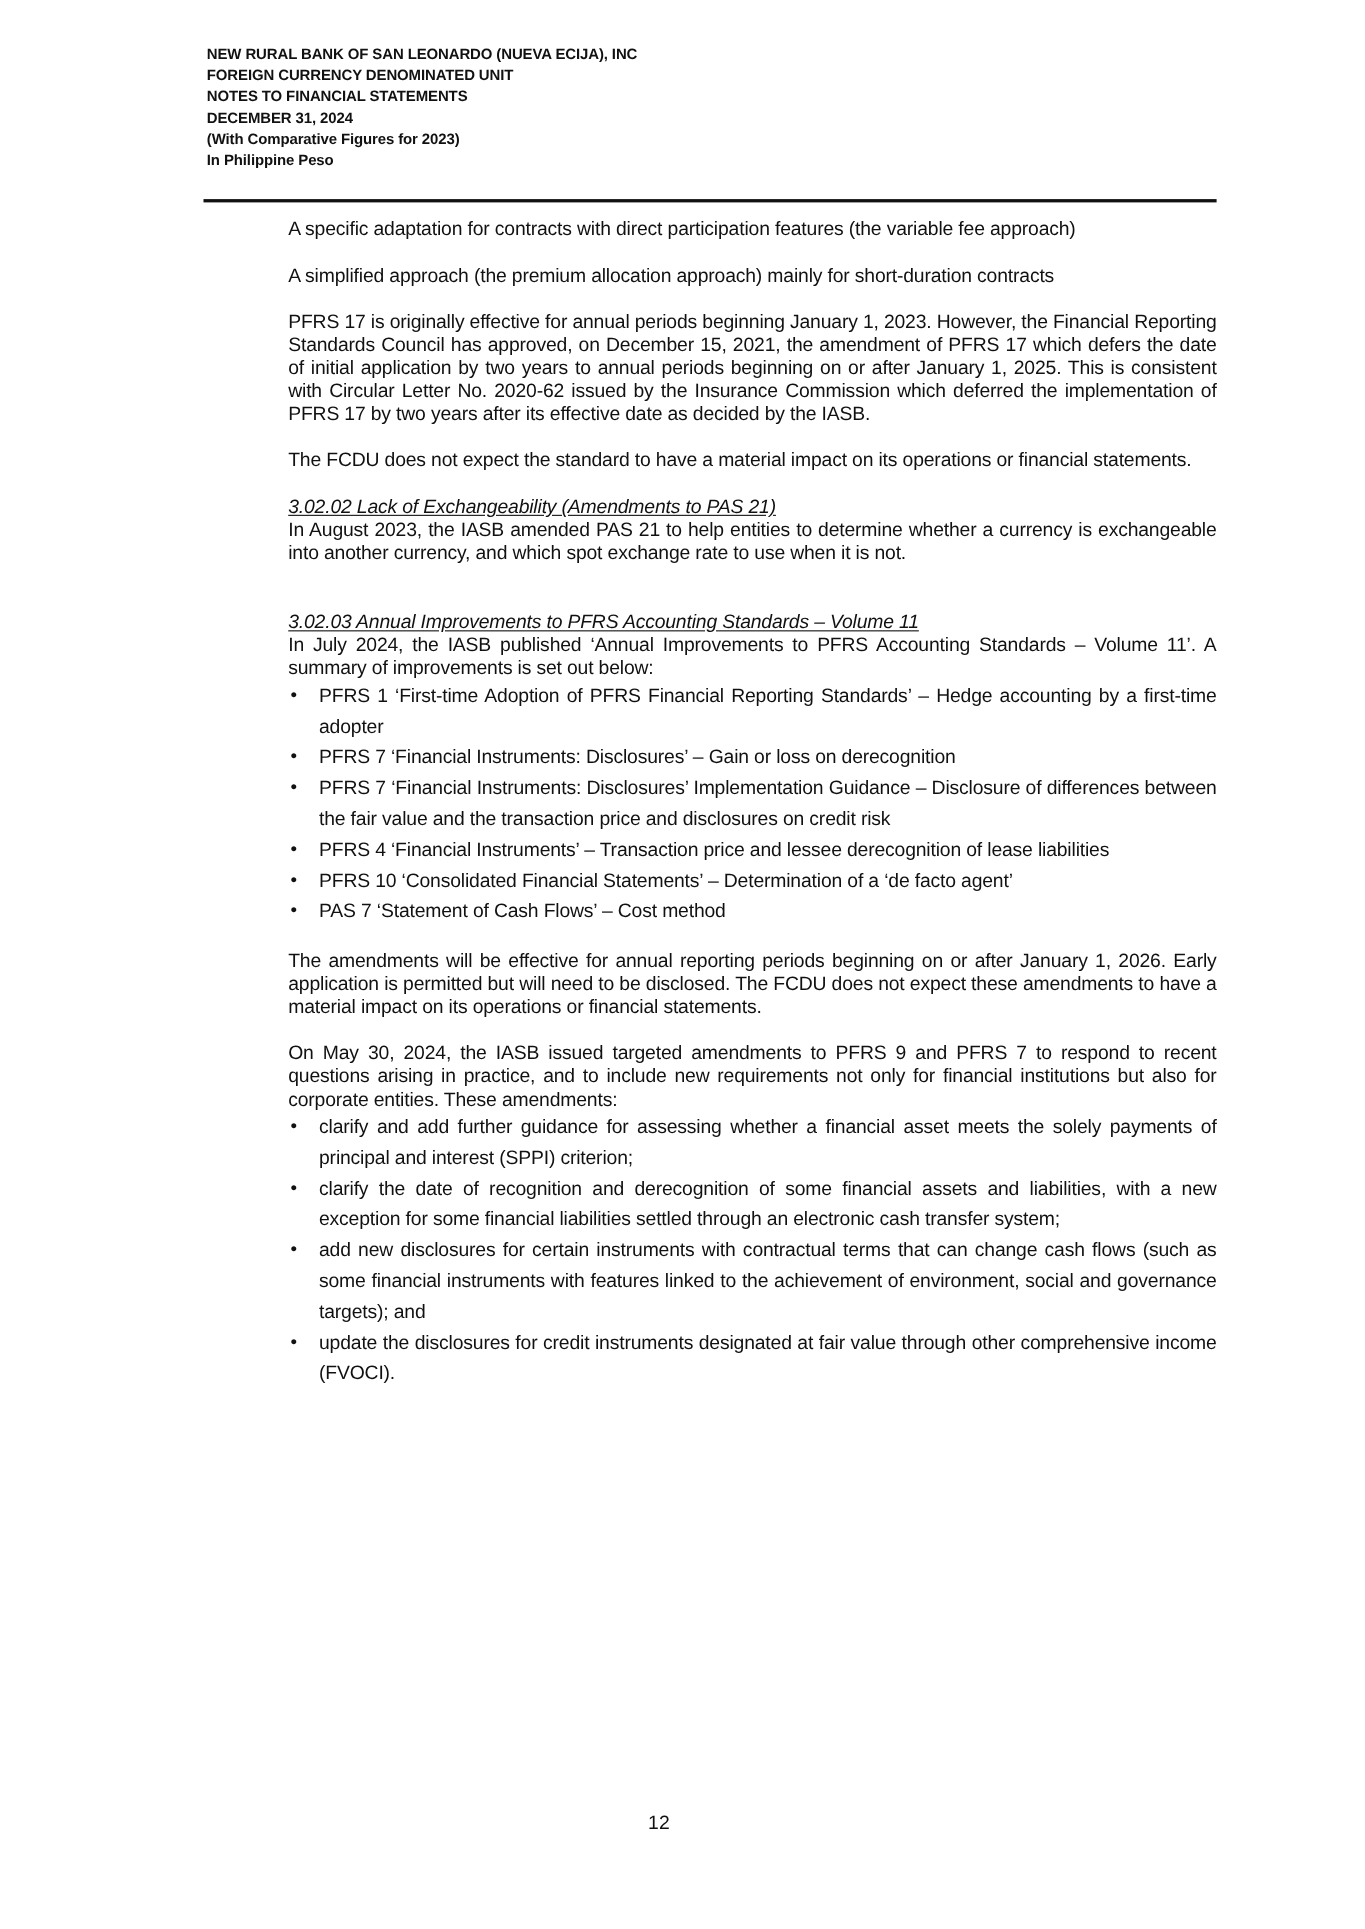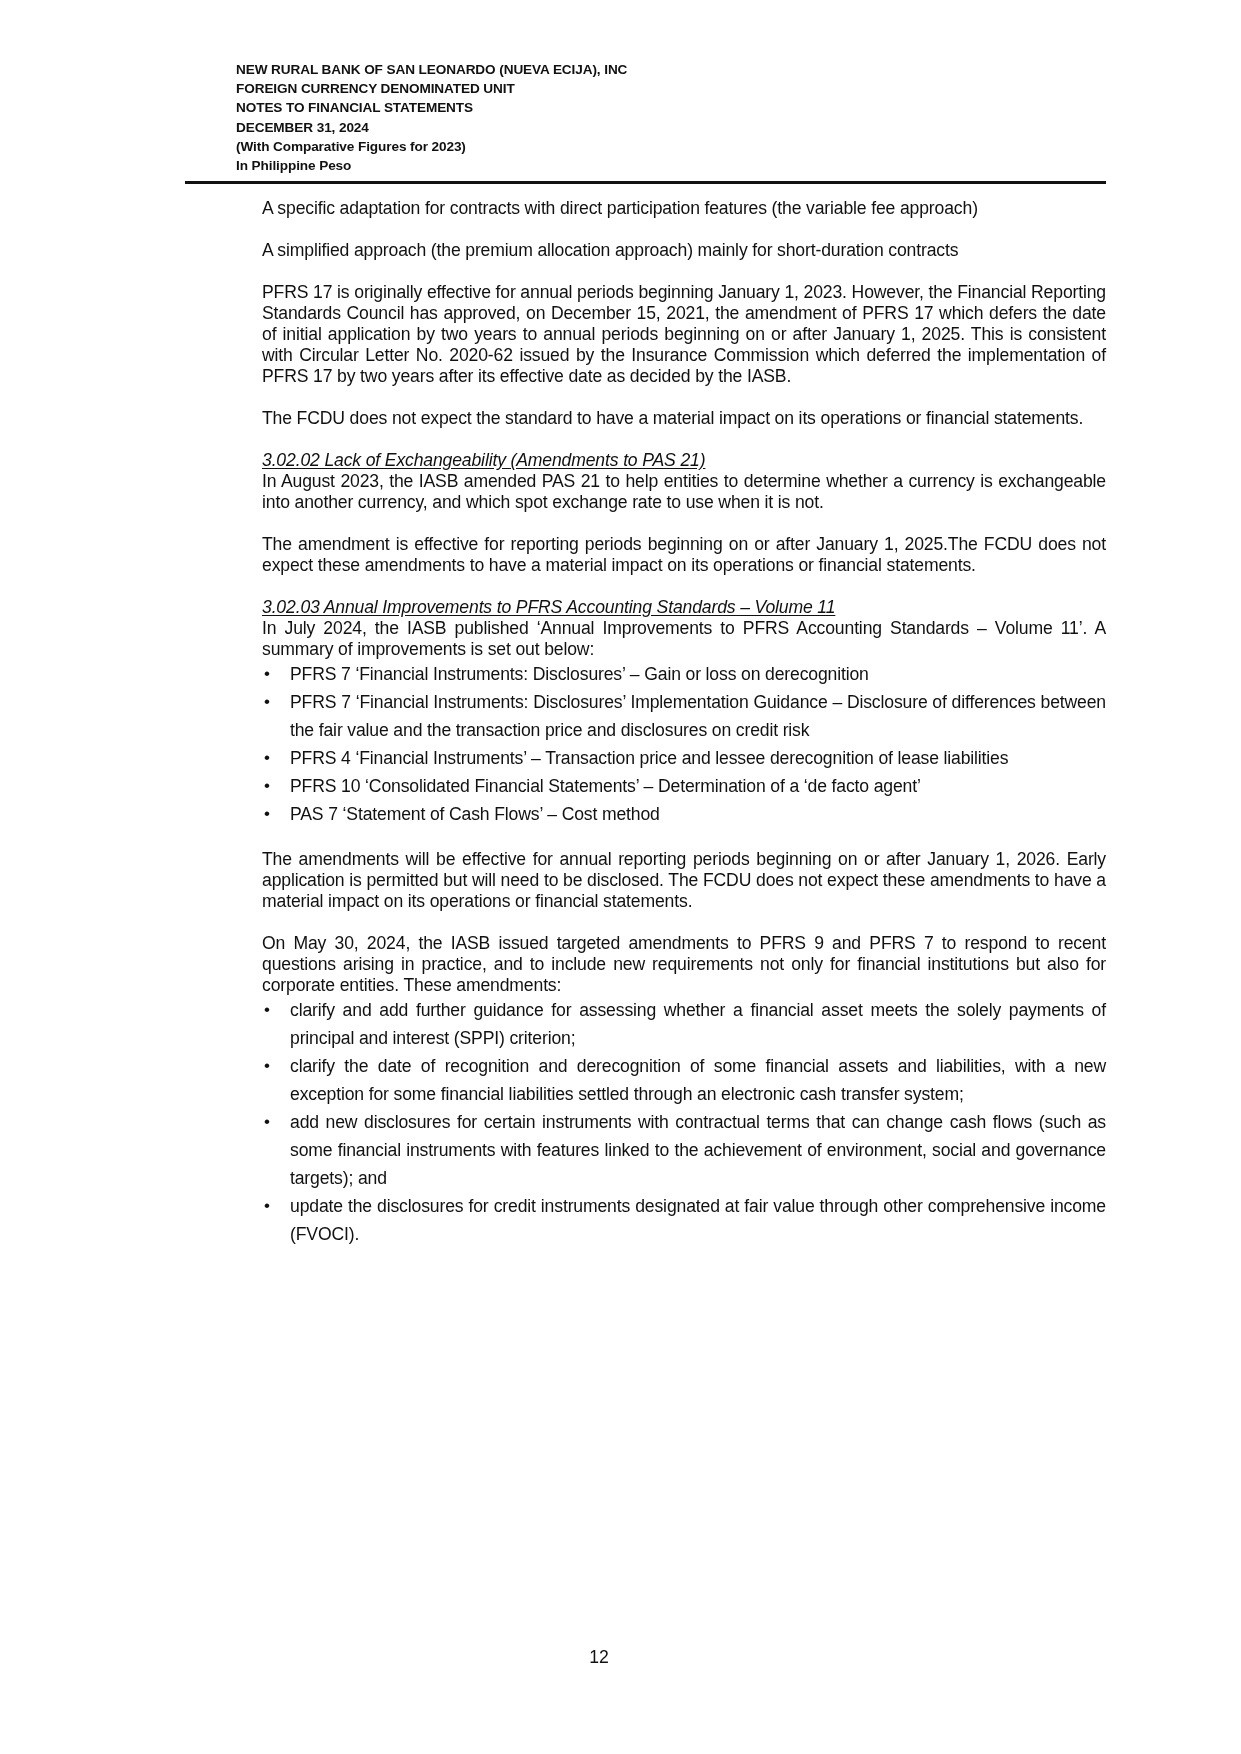--- a/index.html
+++ b/index.html
@@ -1,17 +1,17 @@
 <!DOCTYPE html>
 <html><head>
 <meta charset="utf-8">
 <style>
   html, body { margin: 0; padding: 0; background: #ffffff; }
   body { width: 1241px; height: 1754px; position: relative; overflow: hidden; font-family: "Liberation Sans", sans-serif; color: #111111; }
-  .header { position: absolute; left: 188px; top: 60px; font-weight: bold; font-size: 13.6px; line-height: 19.2px; letter-spacing: -0.1px; margin-left: 48px; }
+  .header { position: absolute; left: 188px; top: 40px; font-weight: bold; font-size: 13.6px; line-height: 19.2px; letter-spacing: -0.1px; }
   .header div { white-space: nowrap; }
   .rule { position: absolute; left: 185px; top: 181px; width: 921px; height: 3px; background: #111111; }
   .body { position: absolute; left: 262px; top: 198px; width: 844px; font-size: 17.6px; line-height: 21px; letter-spacing: -0.15px; }
   .body p { margin: 0; text-align: justify; }
   .gap { height: 21px; }
   .h { font-style: italic; text-decoration: underline; text-underline-offset: 2px; }
   ul { margin: 0; padding: 0; list-style: none; }
   ul li { position: relative; padding-left: 28px; line-height: 28px; text-align: justify; }
   ul li::before { content: "\2022"; position: absolute; left: 2px; top: 0; font-size: 17px; }
   .pagenum { position: absolute; left: 0; width: 1198px; top: 1647px; text-align: center; font-size: 17.6px; }
@@ -36,26 +36,26 @@
   <p>A simplified approach (the premium allocation approach) mainly for short-duration contracts</p>
   <div class="gap"></div>
   <p>PFRS 17 is originally effective for annual periods beginning January 1, 2023. However, the Financial Reporting Standards Council has approved, on December 15, 2021, the amendment of PFRS 17 which defers the date of initial application by two years to annual periods beginning on or after January 1, 2025. This is consistent with Circular Letter No. 2020-62 issued by the Insurance Commission which deferred the implementation of PFRS 17 by two years after its effective date as decided by the IASB.</p>
   <div class="gap"></div>
   <p>The FCDU does not expect the standard to have a material impact on its operations or financial statements.</p>
   <div class="gap"></div>
 
   <p class="h">3.02.02 Lack of Exchangeability (Amendments to PAS 21)</p>
   <p>In August 2023, the IASB amended PAS 21 to help entities to determine whether a currency is exchangeable into another currency, and which spot exchange rate to use when it is not.</p>
   <div class="gap"></div>
-  <p>The amendment is effective for reporting periods beginning on or after January 1, 2025.The FCDU does not expect these amendments to have a material impact on its operations or financial statements.</p>
   <div class="gap"></div>
 
   <p class="h">3.02.03 Annual Improvements to PFRS Accounting Standards – Volume 11</p>
   <p>In July 2024, the IASB published ‘Annual Improvements to PFRS Accounting Standards – Volume 11’. A summary of improvements is set out below:</p>
   <ul>
+    <li>PFRS 1 ‘First-time Adoption of PFRS Financial Reporting Standards’ – Hedge accounting by a first-time adopter</li>
     <li>PFRS 7 ‘Financial Instruments: Disclosures’ – Gain or loss on derecognition</li>
     <li>PFRS 7 ‘Financial Instruments: Disclosures’ Implementation Guidance – Disclosure of differences between the fair value and the transaction price and disclosures on credit risk</li>
     <li>PFRS 4 ‘Financial Instruments’ – Transaction price and lessee derecognition of lease liabilities</li>
     <li>PFRS 10 ‘Consolidated Financial Statements’ – Determination of a ‘de facto agent’</li>
     <li>PAS 7 ‘Statement of Cash Flows’ – Cost method</li>
   </ul>
   <div class="gap"></div>
   <p>The amendments will be effective for annual reporting periods beginning on or after January 1, 2026. Early application is permitted but will need to be disclosed. The FCDU does not expect these amendments to have a material impact on its operations or financial statements.</p>
   <div class="gap"></div>
 

